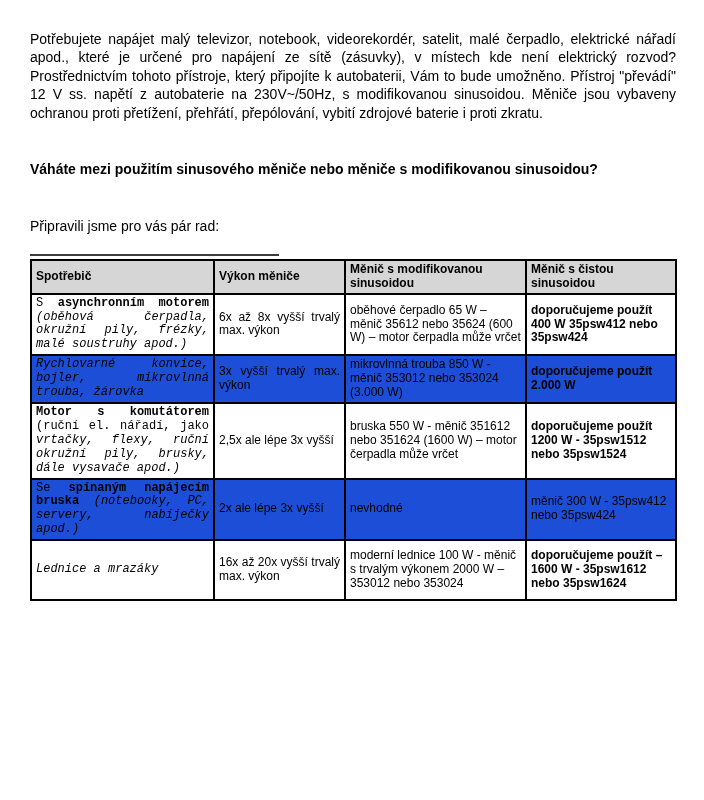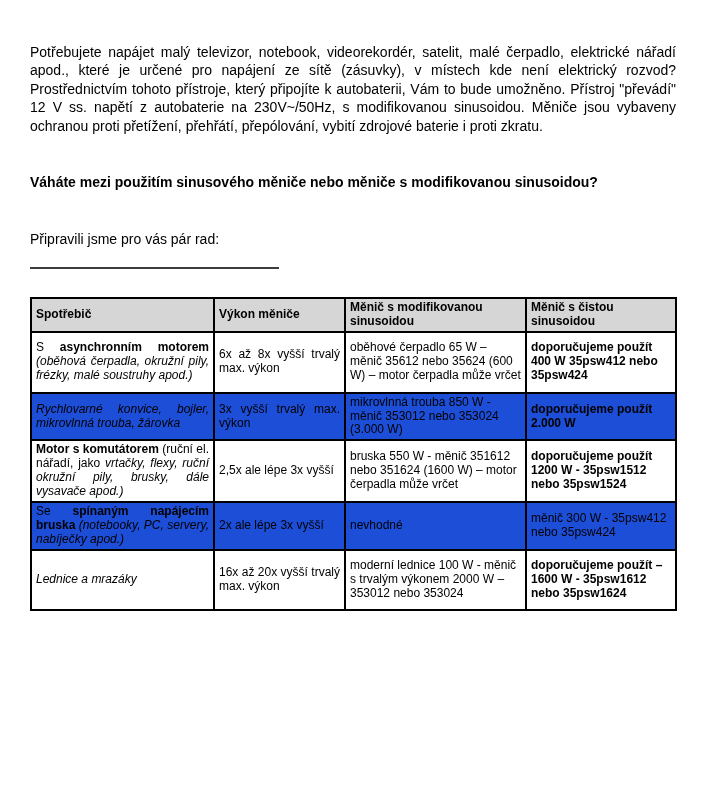--- a/index.html
+++ b/index.html
@@ -8,21 +8,21 @@
     background: #ffffff;
   }
   .page {
     position: relative;
     width: 704px;
     height: 800px;
     background: #ffffff;
     color: #000000;
     font-family: "Liberation Sans", sans-serif;
     box-sizing: border-box;
-    padding: 43px 28px 0 30px;
+    padding: 30px 28px 0 30px;
     overflow: hidden;
   }
   .para {
     margin: 0;
     font-size: 14px;
     line-height: 18.4px;
     text-align: justify;
   }
   .question {
     margin: 38px 0 12px 0;
@@ -42,42 +42,42 @@
   .para.p-warning { margin-top: 9px; }
 
   .artifact-line {
     margin-top: 18px;
     width: 249px;
     height: 2px;
     background: #3d3d3d;
   }
 
   table.inverter {
-    margin-top: 28px;
+    margin-top: 3px;
     border-collapse: collapse;
     table-layout: fixed;
     width: 645px;
     font-size: 12px;
     line-height: 13.9px;
   }
   table.inverter th,
   table.inverter td {
     border: 2px solid #000000;
     padding: 2px 4px;
     vertical-align: middle;
     word-wrap: break-word;
   }
   table.inverter thead th {
     background: #d6d6d6;
     font-weight: bold;
     text-align: left;
     height: 22px;
   }
   tr.shaded td { background: #1d4ed8; }
-  td.c1 { text-align: justify; }
+  td.c1 { text-align: justify; font-family: Liberation Mono, monospace; }
   td.c2 { text-align: justify; }
   td.c3, td.c4 { text-align: left; }
   td .b { font-weight: bold; }
   td .i { font-style: italic; }
   td.cell-bold { font-weight: bold; }
   td.v-top { vertical-align: top; }
   tr.r1 { height: 61px; }
   tr.r2 { height: 39px; }
   tr.r3 { height: 54px; }
   tr.r4 { height: 40px; }

